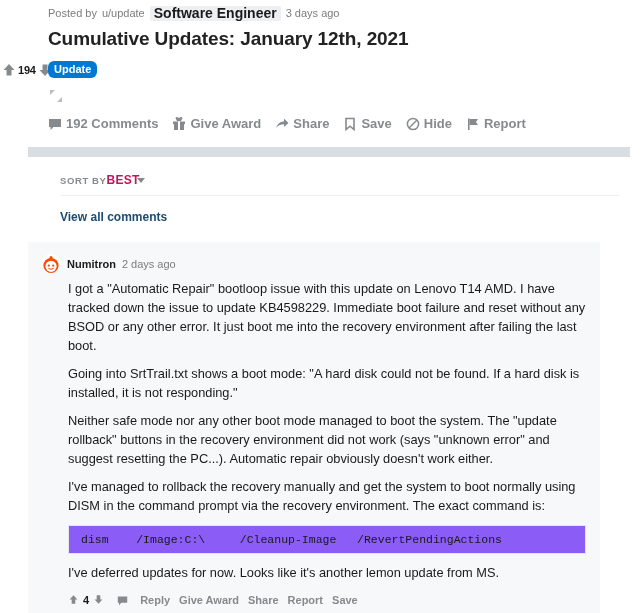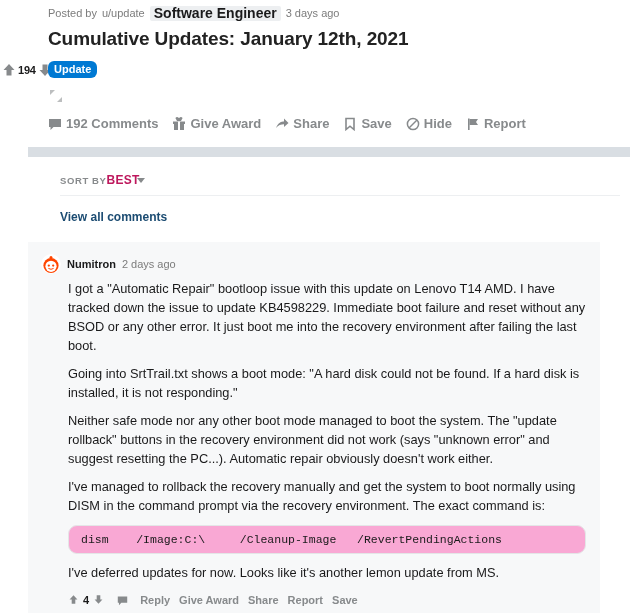--- a/index.html
+++ b/index.html
@@ -212,23 +212,23 @@
     padding-right: 14px;
   }
   .c-para {
     font-size: 12.8px;
     line-height: 19px;
     color: #1a1a1b;
     margin: 9px 0 0 0;
   }
   .c-para.first { margin-top: 5px; }
   .code-block {
-    background: #f9a8d4;
+    background: #8b5cf6;
     border: 1px solid #e4e6e7;
-    border-radius: 9px;
+    border-radius: 1px;
     font-family: "Liberation Mono", monospace;
     font-size: 11.5px;
     color: #1a1a1b;
     padding: 7px 12px;
     margin-top: 10px;
     white-space: pre;
     overflow: hidden;
   }
   .c-actions {
     display: flex;

